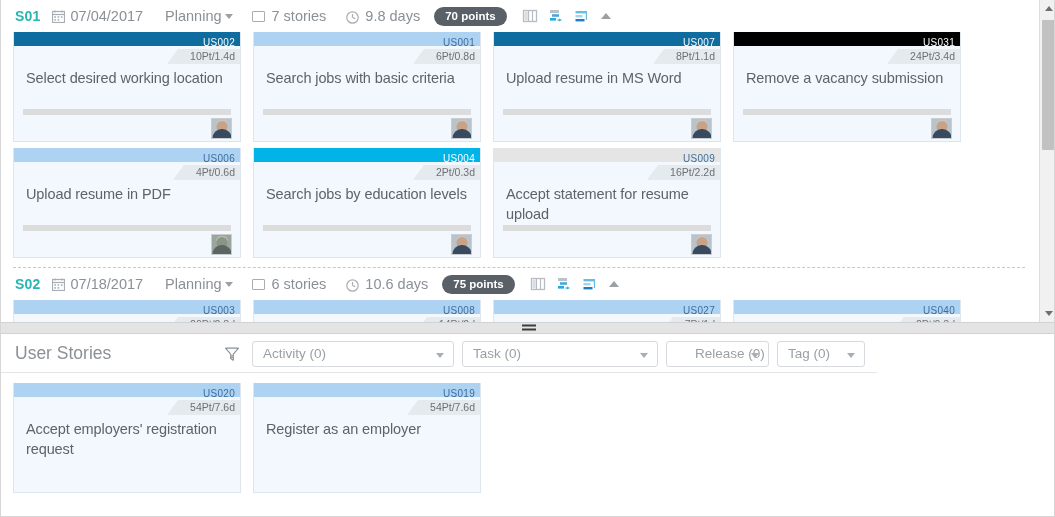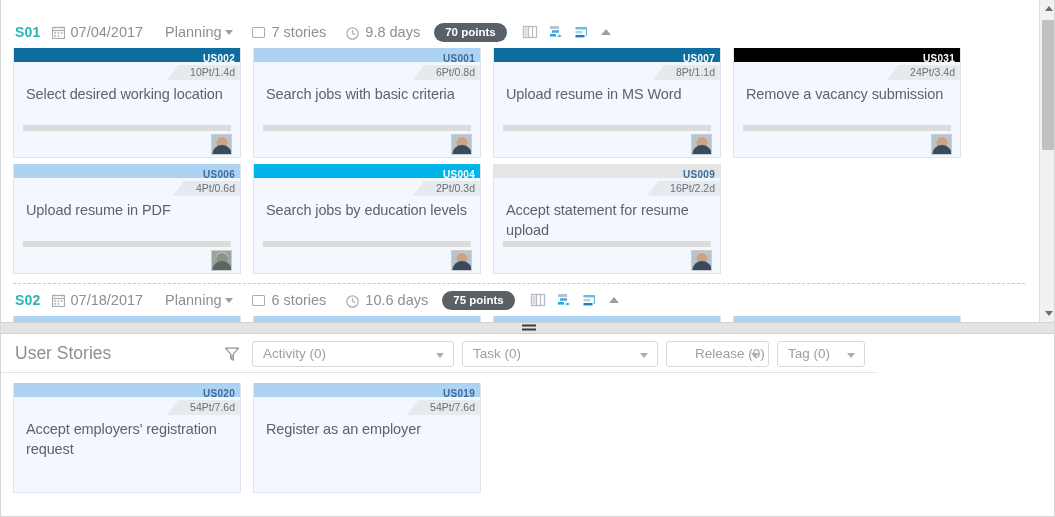--- a/index.html
+++ b/index.html
@@ -23,21 +23,21 @@
   
   .sprint-panel {
     position: absolute;
     left: 0; top: 0;
     width: 1055px; height: 322px;
     overflow: hidden;
     background: #ffffff;
   }
   .sprint-scroll-area {
     position: absolute;
-    left: 0; top: 16px;
+    left: 0; top: 0;
     width: 1034px; height: 322px;
     overflow: hidden;
   }
 
   
   .sprint-header {
     display: flex;
     align-items: center;
     height: 32px;
     padding: 0 0 0 14px;
@@ -147,21 +147,21 @@
   }
   .card-strip {
     height: 14px;
     width: 100%;
     position: relative;
     text-align: right;
   }
   .card-id {
     color: #ffffff;
     font-size: 10px;
-    font-weight: 700;
+    font-weight: 400;
     letter-spacing: .3px;
     line-height: 14px;
     padding-right: 5px;
   }
   .card-strip.light .card-id { color: #3b6e9e; }
   .card-est-wrap {
     position: relative;
     height: 15px;
     text-align: right;
   }

